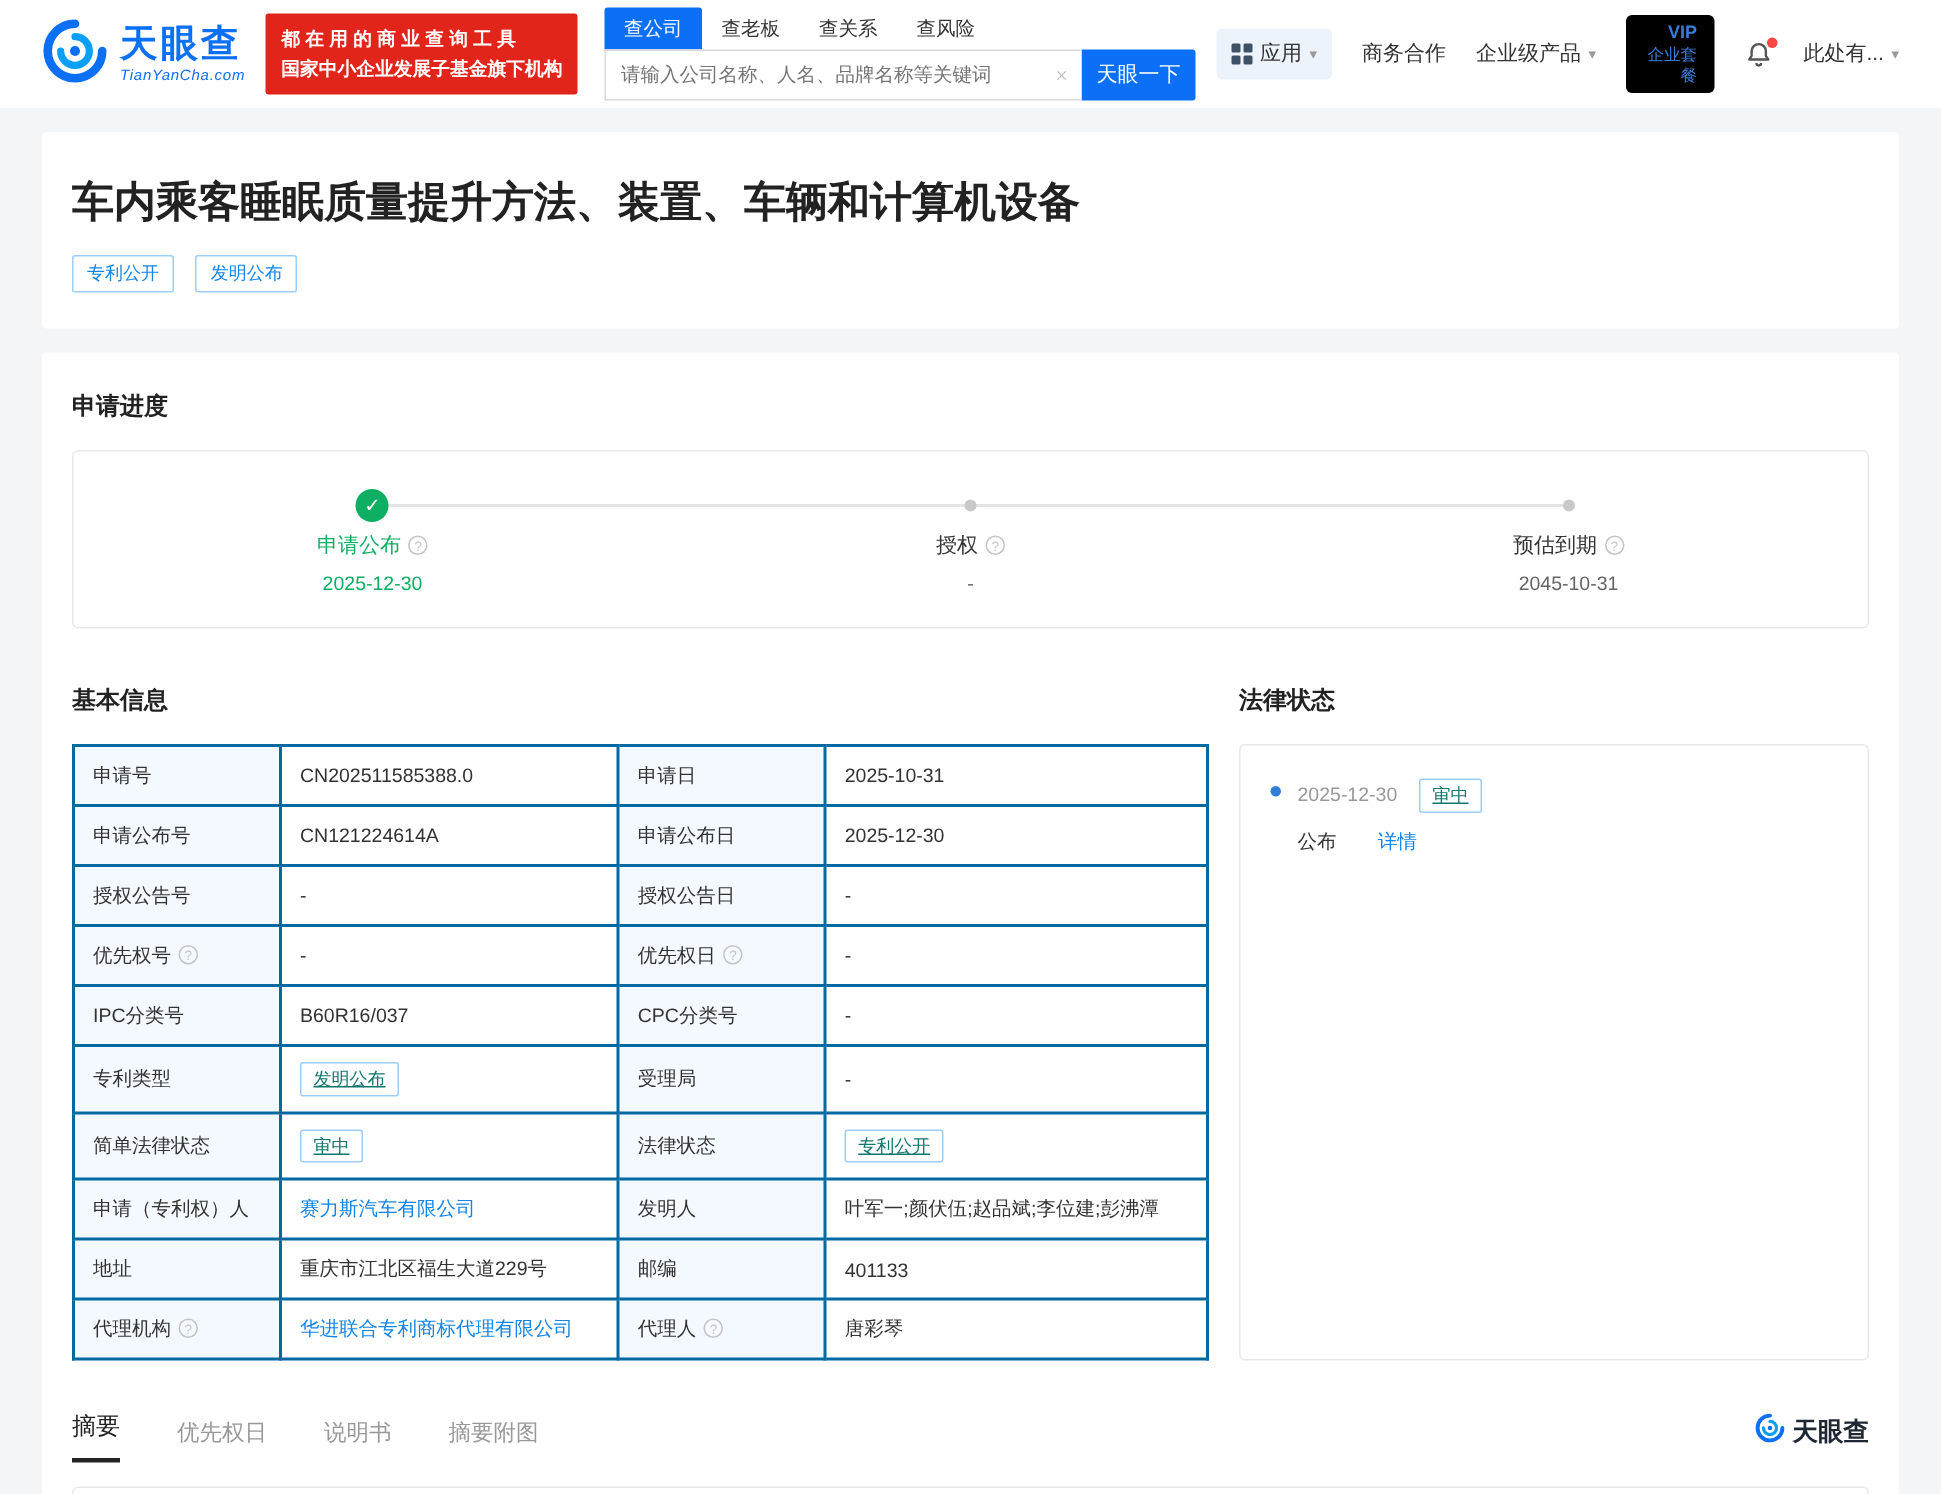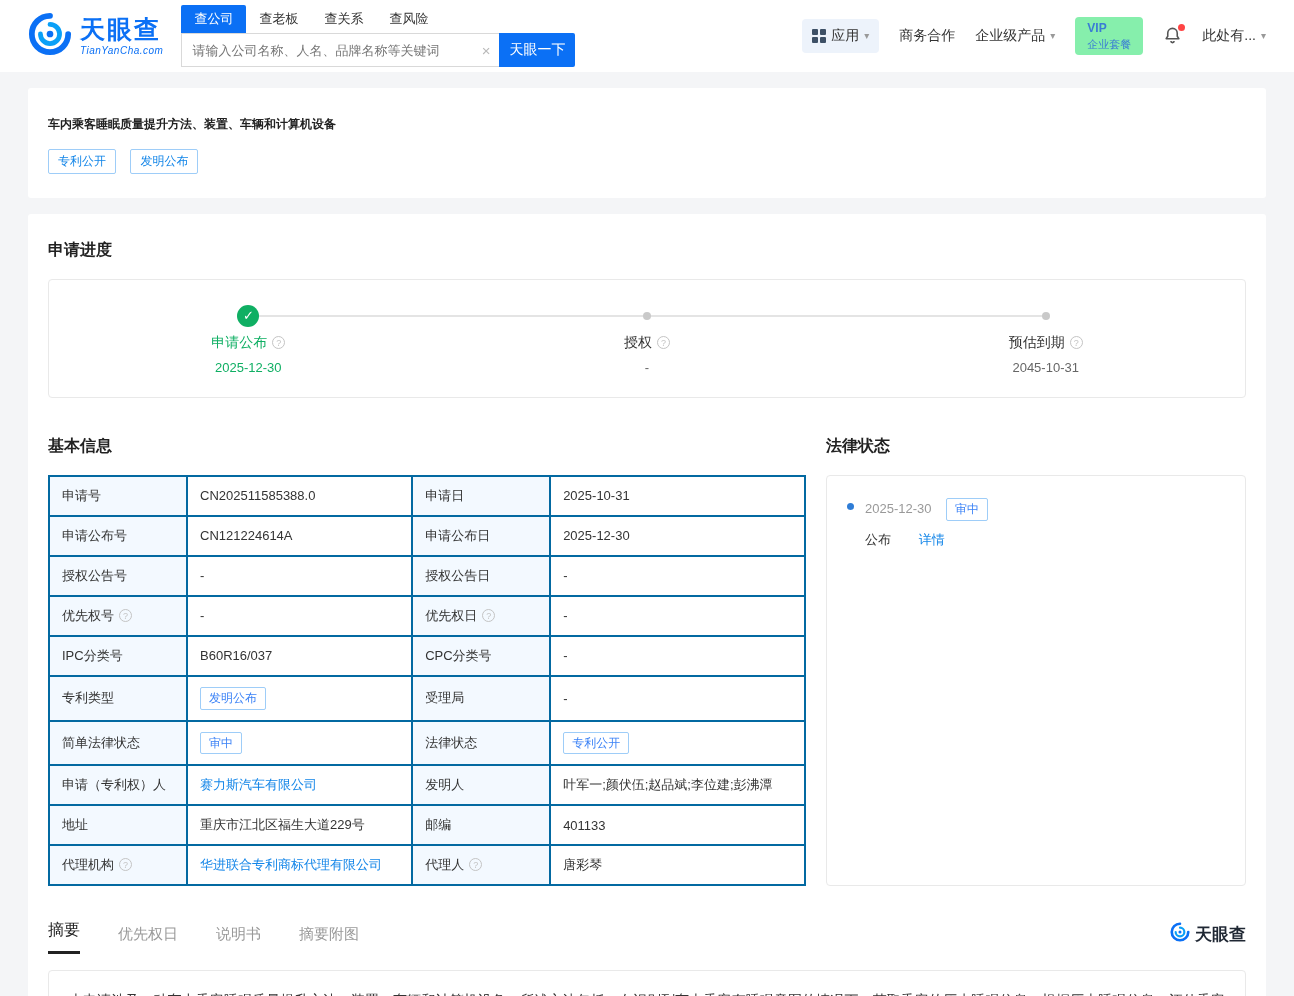--- a/index.html
+++ b/index.html
@@ -9,47 +9,47 @@
 
   
   .header { background: #fff; height: 72px; display: flex; align-items: center; padding: 0 28px; gap: 14px; }
   .logo { display: flex; align-items: center; gap: 8px; cursor: pointer; }
   .logo-text { display: flex; flex-direction: column; line-height: 1; }
   .logo-brand { font-size: 25px; font-weight: bold; color: #0b70f5; letter-spacing: 2px; }
   .logo-domain { font-size: 10px; color: #0b70f5; margin-top: 4px; letter-spacing: .5px; font-style: italic; }
   .slogan { background: #e1251b; color: #fff; padding: 7px 10px; font-size: 12.5px; font-weight: bold; line-height: 1.6; border-radius: 2px; white-space: nowrap; }
   .slogan-l1 { letter-spacing: 3.5px; }
 
-  .search-area { margin-left: 4px; }
+  .search-area { margin-left: 4px; font-family: Liberation Serif, serif; }
   .search-tabs { display: flex; font-size: 13px; }
   .s-tab { padding: 5px 13px; cursor: pointer; color: #333; }
   .s-tab.active { background: #0b70f5; color: #fff; border-radius: 2px 2px 0 0; }
   .search-row { display: flex; }
   .search-input-wrap { position: relative; width: 318px; height: 34px; border: 1px solid #d9d9d9; border-right: none; background: #fff; }
   .search-input-wrap input { border: none; outline: none; width: calc(100% - 28px); height: 100%; padding: 0 10px; font-size: 13px; color: #ef4444; font-family: inherit; }
   .clear-icon { position: absolute; right: 9px; top: 8px; color: #b9b9b9; font-size: 15px; line-height: 18px; cursor: pointer; }
   .search-btn { width: 76px; height: 34px; border: none; background: #0b70f5; color: #fff; font-size: 14px; cursor: pointer; border-radius: 0 2px 2px 0; font-family: inherit; }
 
   .nav { margin-left: auto; display: flex; align-items: center; gap: 20px; font-size: 14px; color: #333; }
   .nav-item { cursor: pointer; display: flex; align-items: center; gap: 5px; white-space: nowrap; }
   .caret { font-size: 10px; color: #999; }
   .app-btn { background: #edf3fb; border-radius: 4px; padding: 8px 10px; }
   .grid-icon { width: 14px; height: 14px; display: grid; grid-template-columns: 6px 6px; grid-template-rows: 6px 6px; gap: 2px; }
   .grid-icon i { background: #3d5066; border-radius: 1px; }
-  .vip-badge { background: #86efac; border-radius: 4px; padding: 4px 12px; text-align: left; line-height: 1.3; cursor: pointer; }
+  .vip-badge { background: #000000; border-radius: 4px; padding: 4px 12px; text-align: right; line-height: 1.3; cursor: pointer; }
   .vip-l1 { color: #3a7bd5; font-size: 12px; font-weight: bold; }
   .vip-l2 { color: #3a7bd5; font-size: 11px; }
   .bell-wrap { position: relative; cursor: pointer; display: flex; }
   .bell-dot { position: absolute; top: -2px; right: -3px; width: 7px; height: 7px; background: #f44; border-radius: 50%; }
 
   
   .page { padding: 0 28px 30px; }
   .card { background: #fff; border-radius: 3px; }
   .title-card { margin-top: 16px; padding: 22px 20px 24px; }
-  .page-title { font-size: 12px; font-weight: bold; margin: 6px 0 16px; color: #222; }
+  .page-title { font-size: 28px; font-weight: bold; margin: 6px 0 16px; color: #222; }
   .tag { display: inline-block; border: 1px solid #9ecdf8; color: #1285e8; font-size: 12px; padding: 3px 9px; border-radius: 2px; margin-right: 10px; background: #fff; line-height: 1.4; }
 
   .main-card { margin-top: 16px; padding: 20px 20px 44px; }
   .sec-title { font-size: 16px; font-weight: bold; margin: 6px 0 18px; color: #222; }
 
   
   .progress-box { border: 1px solid #e9e9e9; border-radius: 4px; padding: 24px 0 22px; margin-bottom: 32px; }
   .steps { display: flex; }
   .step { flex: 1; position: relative; text-align: center; }
   .dot-area { position: relative; height: 24px; margin-bottom: 6px; }
@@ -64,21 +64,21 @@
   .info-icon { display: inline-block; width: 13px; height: 13px; border: 1px solid #c4c4c4; border-radius: 50%; color: #c4c4c4; font-size: 9px; line-height: 12px; text-align: center; margin-left: 5px; vertical-align: 1px; cursor: pointer; }
 
   
   .cols { display: flex; gap: 20px; align-items: stretch; }
   .col-left { flex: 1; min-width: 0; }
   .col-right { width: 420px; flex-shrink: 0; display: flex; flex-direction: column; }
 
   .info-table { width: 100%; border-collapse: collapse; font-size: 13px; }
   .info-table td { border: 2px solid #0369a1; padding: 10px 12px; vertical-align: middle; color: #333; }
   .info-table td.lbl { background: #f3f9ff; width: 138px; }
-  .tbl-tag { display: inline-block; border: 1px solid #9ecdf8; color: #3b82f6; font-size: 12px; padding: 2px 8px; border-radius: 2px; background: #fff; line-height: 1.4; }
+  .tbl-tag { display: inline-block; border: 1px solid #9ecdf8; color: #0f766e; font-size: 12px; padding: 2px 8px; border-radius: 2px; background: #fff; line-height: 1.4; text-decoration: underline; }
   .lnk { color: #1285e8; cursor: pointer; }
 
   .legal-box { border: 1px solid #e9e9e9; border-radius: 4px; padding: 22px 20px; flex: 1; }
   .legal-item { position: relative; padding-left: 18px; }
   .legal-dot { position: absolute; left: 0; top: 5px; width: 7px; height: 7px; border-radius: 50%; background: #2f7dd6; }
   .legal-date { color: #999; font-size: 13px; margin-right: 10px; }
   .legal-action { margin-top: 10px; font-size: 13px; color: #333; }
   .legal-action .lnk { margin-left: 24px; }
 
   
@@ -99,20 +99,24 @@
       <svg width="44" height="44" viewBox="0 0 46 46">
         <path d="M23 4 A19 19 0 1 0 42 23" fill="none" stroke="#0b70f5" stroke-width="6" stroke-linecap="round"></path>
         <path d="M23 13 A10 10 0 1 1 13 23" fill="none" stroke="#0aa0f7" stroke-width="5" stroke-linecap="round"></path>
         <circle cx="23" cy="23" r="3.5" fill="#0b70f5"></circle>
       </svg>
     </span>
     <span class="logo-text">
       <span class="logo-brand">天眼查</span>
       <span class="logo-domain">TianYanCha.com</span>
     </span>
+  </div>
+  <div class="slogan">
+    <div class="slogan-l1">都在用的商业查询工具</div>
+    <div>国家中小企业发展子基金旗下机构</div>
   </div>
 
   <div class="search-area">
     <div class="search-tabs">
       <span class="s-tab active">查公司</span>
       <span class="s-tab">查老板</span>
       <span class="s-tab">查关系</span>
       <span class="s-tab">查风险</span>
     </div>
     <div class="search-row">

